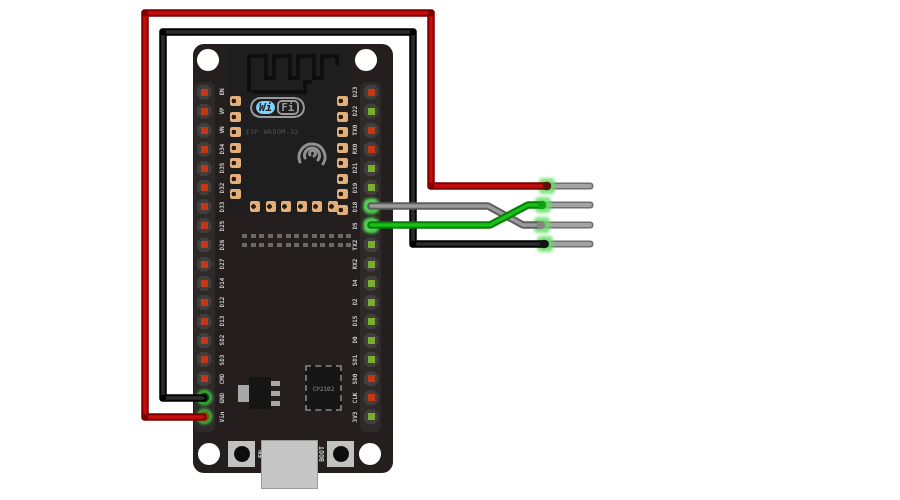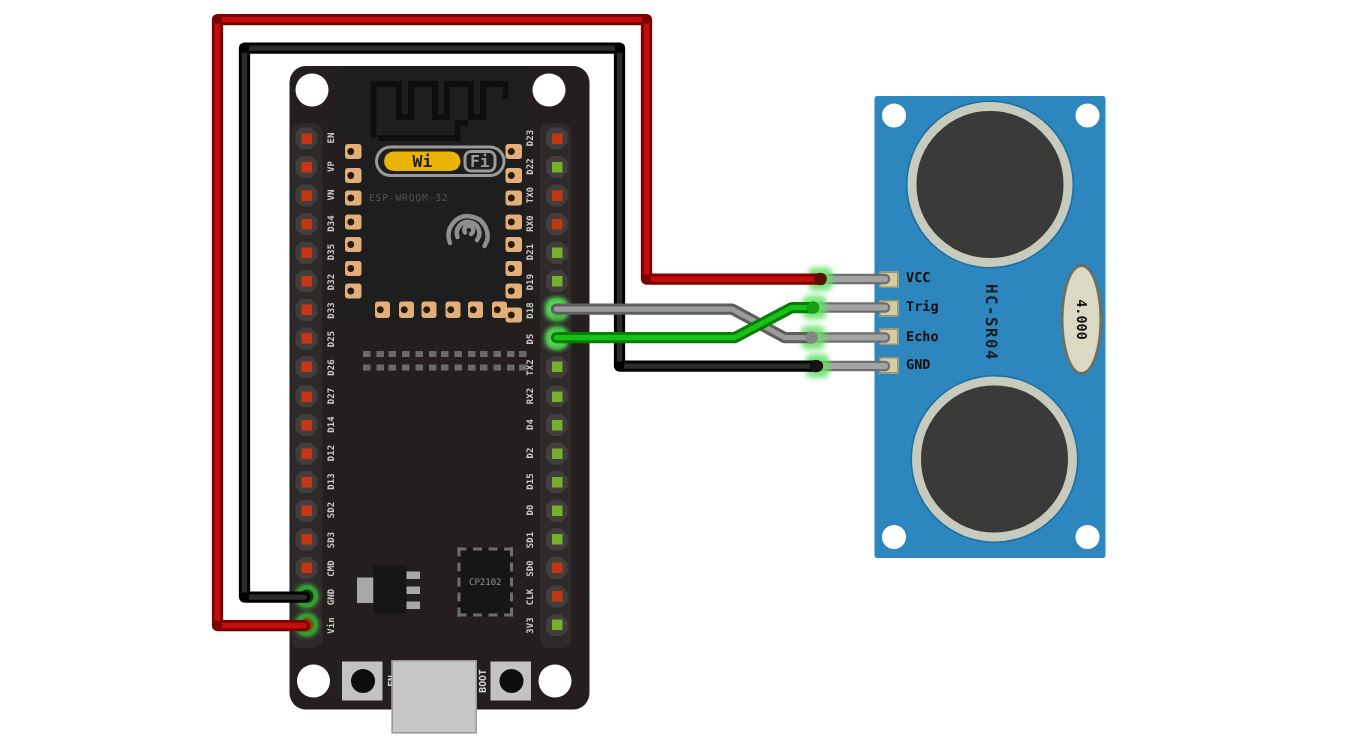--- a/index.html
+++ b/index.html
@@ -11,22 +11,22 @@
              background:#241f1e;border-radius:11px;z-index:1;}
   .hole{position:absolute;width:22px;height:22px;border-radius:50%;background:#ffffff;}
   .hole.small{width:16px;height:16px;}
   .strip{position:absolute;top:38px;width:21px;height:350px;background:#2e2a29;border-radius:6px;}
   .strip.l{left:1px;} .strip.r{left:167px;}
 
   .esp-module{position:absolute;left:35px;top:0px;width:122px;height:170px;
               background:#1f1e1e;border-radius:3px;}
   .wifi-logo{position:absolute;left:22px;top:53px;display:flex;align-items:center;gap:2px;
              border:2px solid #9a9a9a;border-radius:12px;padding:1px 4px;}
-  .wifi-logo .wi{background:#eab308;color:#1f1e1e;font-weight:bold;font-size:11px;
-                 border-radius:7px;padding:0 19px;line-height:13px;}
+  .wifi-logo .wi{background:#7dd3fc;color:#1f1e1e;font-weight:bold;font-size:11px;
+                 border-radius:7px;padding:0 3px;line-height:13px;font-style:italic;}
   .wifi-logo .fi{border:2px solid #9a9a9a;color:#9a9a9a;font-weight:bold;font-size:11px;
                  border-radius:5px;padding:0 2px;line-height:11px;}
   .esp-name{position:absolute;left:18px;top:84px;font-size:6.5px;color:#555250;letter-spacing:.5px;text-align:center;}
   .cast{position:absolute;width:11px;height:10px;border-radius:2px;
         background:radial-gradient(circle at 35% 50%, #2a1c0c 2px, #e2ae7a 2.6px);}
   .cast-b{width:10px;height:11px;}
 
   .pin-oct{position:absolute;width:15px;height:15px;background:#423e3d;
            clip-path:polygon(30% 0,70% 0,100% 30%,100% 70%,70% 100%,30% 100%,0 70%,0 30%);}
   .pin-ind{position:absolute;left:4px;top:4px;width:7px;height:7px;}
@@ -298,41 +298,20 @@
       <div class="dash" style="left: 109.9px; top: 199px;"></div>
       <div class="dash" style="left: 118.6px; top: 199px;"></div>
       <div class="dash" style="left: 127.3px; top: 199px;"></div>
       <div class="dash" style="left: 136px; top: 199px;"></div>
       <div class="dash" style="left: 144.7px; top: 199px;"></div>
       <div class="dash" style="left: 153.4px; top: 199px;"></div>
     </div>
 
   <div class="usb"></div>
 
-  <div class="sensor">
-    <div class="hole small" style="left:5px;top:5px;"></div>
-    <div class="hole small" style="left:134px;top:5px;"></div>
-    <div class="hole small" style="left:5px;top:286px;"></div>
-    <div class="hole small" style="left:134px;top:286px;"></div>
-
-    <div class="transducer" style="left:22px;top:4px;"></div>
-    <div class="transducer" style="left:25px;top:187px;"></div>
-
-    <div class="sensor-name">HC-SR04</div>
-    <div class="crystal"></div>
-    <div class="crystal-label">4.000</div>
-  <div class="s-pad" style="left: 3px; top: 116.5px;"></div>
-      <div class="s-label" style="left: 21px; top: 116px;">VCC</div>
-      <div class="s-pad" style="left: 3px; top: 135.83px;"></div>
-      <div class="s-label" style="left: 21px; top: 135.33px;">Trig</div>
-      <div class="s-pad" style="left: 3px; top: 155.16px;"></div>
-      <div class="s-label" style="left: 21px; top: 154.66px;">Echo</div>
-      <div class="s-pad" style="left: 3px; top: 174.49px;"></div>
-      <div class="s-label" style="left: 21px; top: 173.99px;">GND</div>
-    </div>
 
   <svg class="wires" width="900" height="500">
     <defs>
       <filter id="glowblur" x="-50%" y="-50%" width="200%" height="200%">
         <feGaussianBlur stdDeviation="1.6"></feGaussianBlur>
       </filter>
     </defs>
 
     <g>
       <g stroke-linecap="round">

